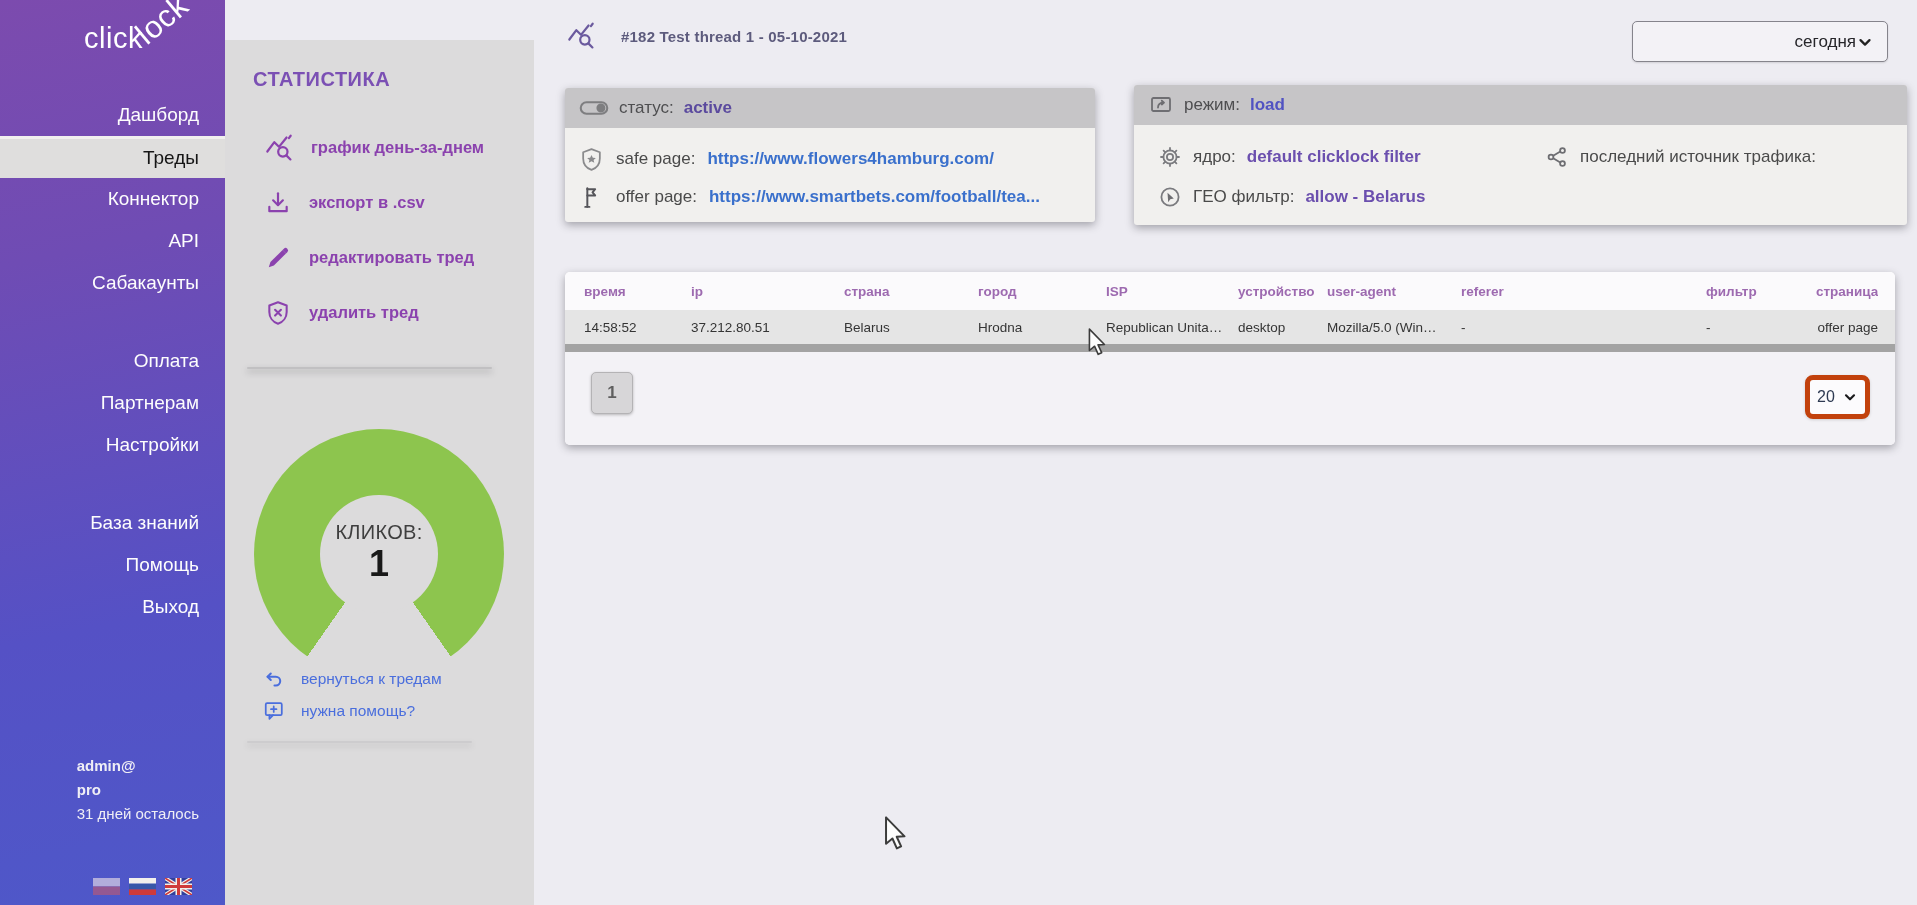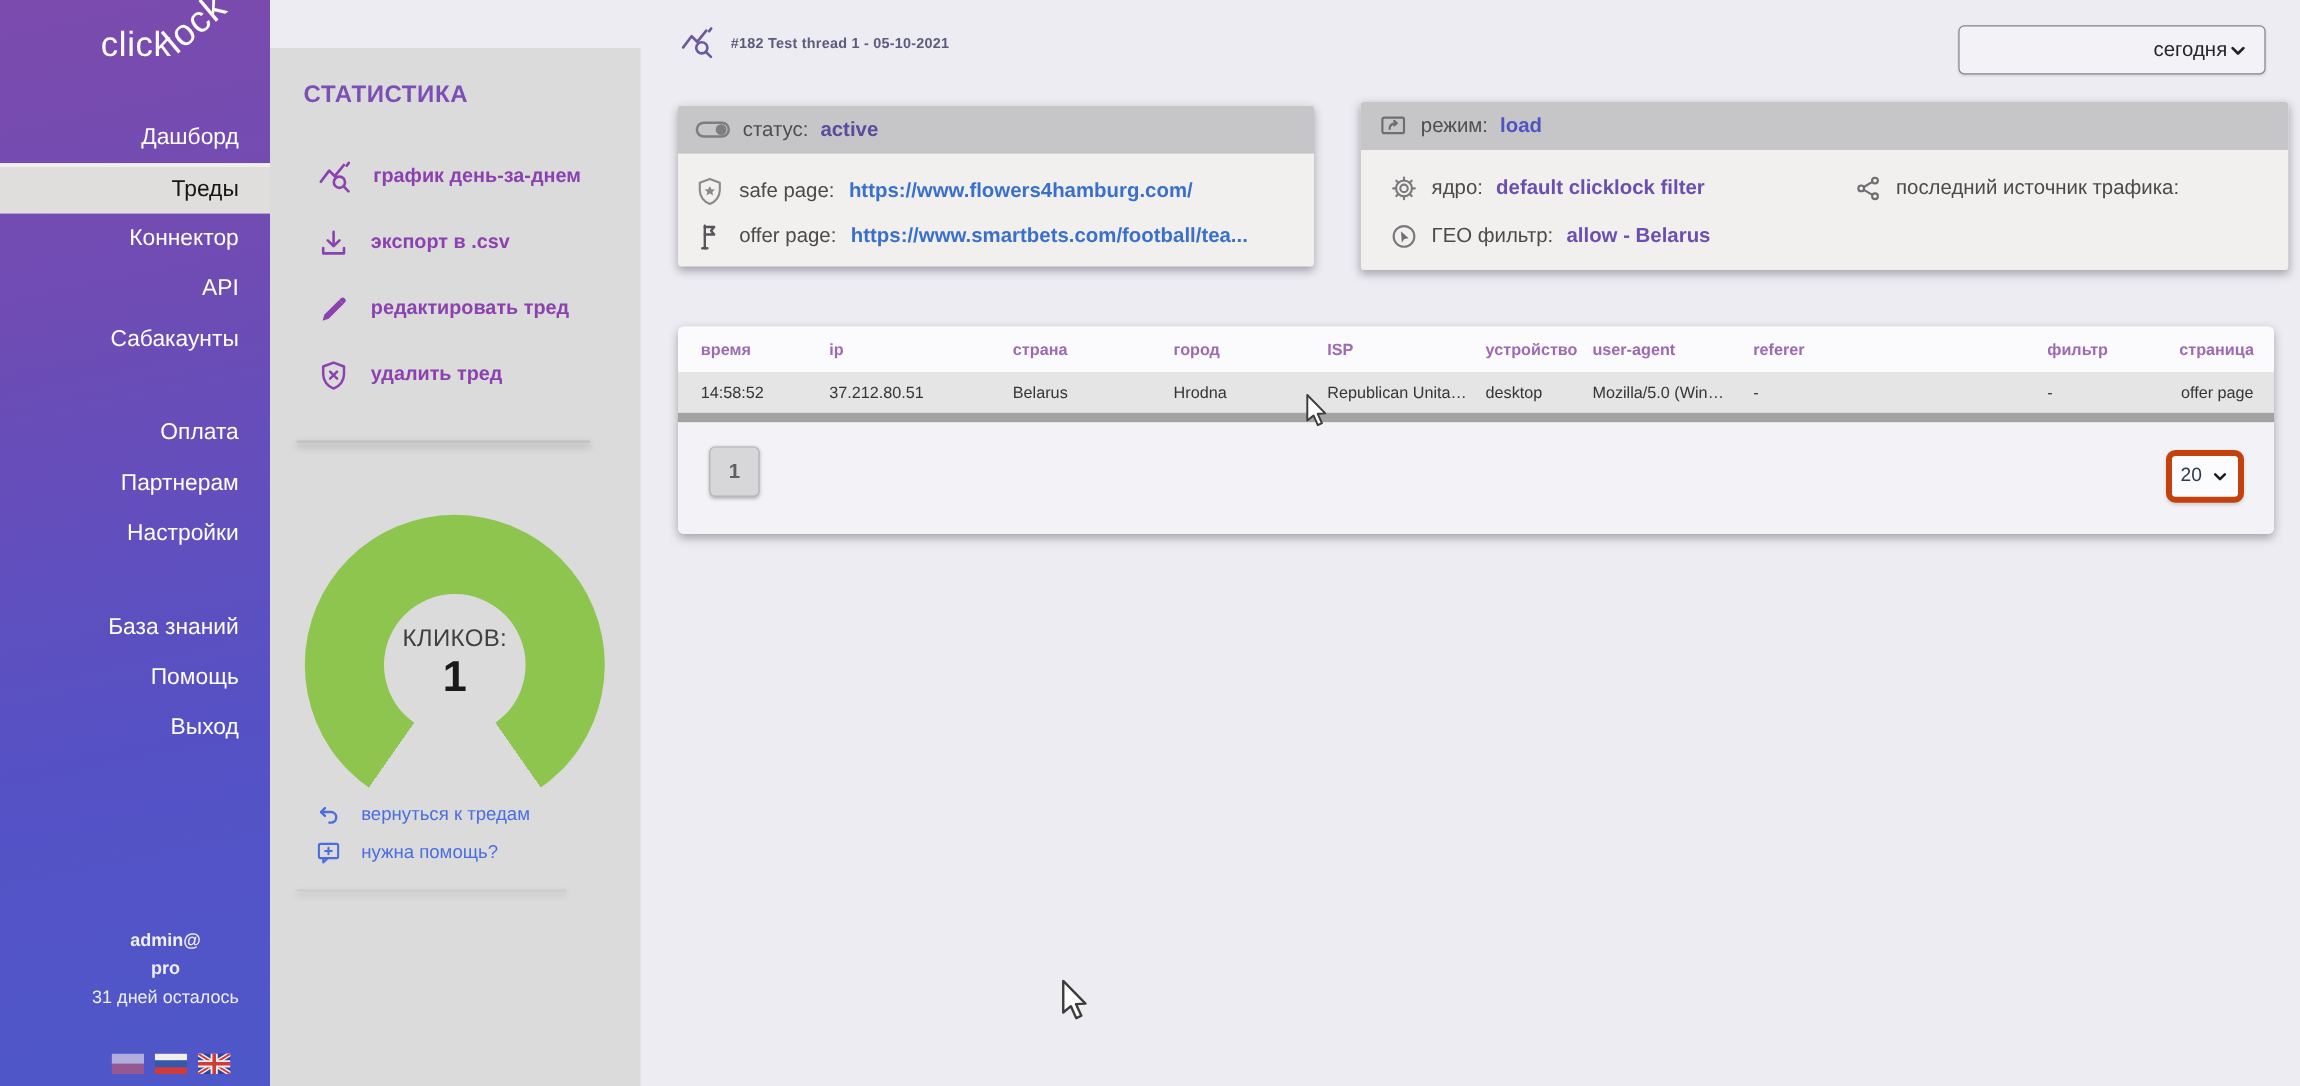--- a/index.html
+++ b/index.html
@@ -12,21 +12,21 @@
     background:linear-gradient(168deg,#7c4bae 0%, #6f4cb4 28%, #5551c5 68%, #4e58c9 100%); }
   .logo { position:absolute; top:0; left:0; width:225px; height:80px; cursor:pointer; }
   .logo-click { position:absolute; left:84px; top:22px; color:#fff; font-size:29px; font-weight:400; letter-spacing:.5px; }
   .logo-lock  { position:absolute; left:152px; top:16px; color:#fff; font-size:31px; font-weight:400; letter-spacing:.5px;
     transform:rotate(-40deg); transform-origin:left bottom; }
   .side-menu { position:absolute; top:94px; left:0; width:225px; }
   .side-item { height:42px; line-height:42px; text-align:right; padding-right:26px;
     color:#fdfdfd; font-size:19px; cursor:pointer; white-space:nowrap; }
   .side-item.selected { background:#dfdedd; color:#161616; border-top:3px solid #f1f0ee; line-height:37px; }
   .side-gap { height:36px; }
-  .user-info { position:absolute; top:772px; right:26px; text-align:center; color:#efeef5; font-size:15px; line-height:24px; }
+  .user-info { position:absolute; top:754px; right:26px; text-align:left; color:#efeef5; font-size:15px; line-height:24px; }
   .user-info .bold { font-weight:bold; }
   .flags { position:absolute; top:878px; left:93px; display:flex; gap:9px; }
   .flags svg { display:block; cursor:pointer; }
 
   
   .stats-col { position:absolute; left:225px; top:0; width:309px; height:905px; background:#dcdbdc;margin-top:40px; }
   .stats-title { position:absolute; left:28px; top:28px; color:#7b50b4; font-size:20px; font-weight:bold; letter-spacing:.5px; }
   .stats-actions { position:absolute; left:0; top:80px; width:309px; }
   .stats-action { height:55px; display:flex; align-items:center; gap:18px; padding-left:40px; cursor:pointer; }
   .stats-action .label { color:#8b42ae; font-size:16.5px; font-weight:600; white-space:nowrap; }
@@ -43,21 +43,21 @@
   .gauge-value { color:#191919; font-size:36px; font-weight:bold; line-height:40px; }
 
   .stats-links { position:absolute; left:0; top:623px; width:309px; }
   .stats-link { height:32px; display:flex; align-items:center; gap:16px; padding-left:38px; cursor:pointer; }
   .stats-link .label { color:#4a6edd; font-size:15.5px; font-weight:500; white-space:nowrap; }
   .stats-footer { position:absolute; left:43px; top:880px; color:#a5a4a6; font-size:15px; }
 
   
   .main { position:absolute; left:534px; top:0; width:1383px; height:905px; background:#edecf2; }
   .main-title-row { position:absolute; left:31px; top:22px; display:flex; align-items:center; gap:12px; }
-  .main-title { color:#5d5b7d; font-size:12px; font-weight:bold; letter-spacing:.2px; }
+  .main-title { color:#5d5b7d; font-size:15px; font-weight:bold; letter-spacing:.2px;margin-left:12px; }
 
   .period-select { position:absolute; left:1098px; top:21px; width:256px; height:41px; background:#f3f2f6;
     border:1.5px solid #85848c; border-radius:5px; display:flex; align-items:center; justify-content:flex-end;
     padding:0 13px 0 14px; cursor:pointer; box-shadow:0 1px 2px rgba(0,0,0,.12); }
   .period-select .value { color:#26262a; font-size:17px; }
 
   .card { position:absolute; background:#f1f0ee; border-radius:3px; box-shadow:0 3px 8px rgba(50,50,60,.4); overflow:hidden; }
   .card-header { height:40px; background:#c6c5c7; display:flex; align-items:center; gap:10px; padding-left:14px; }
   .card-header .hdr-label { color:#4e4e50; font-size:17px; }
   .card-header .hdr-value { font-size:17px; font-weight:bold; }

